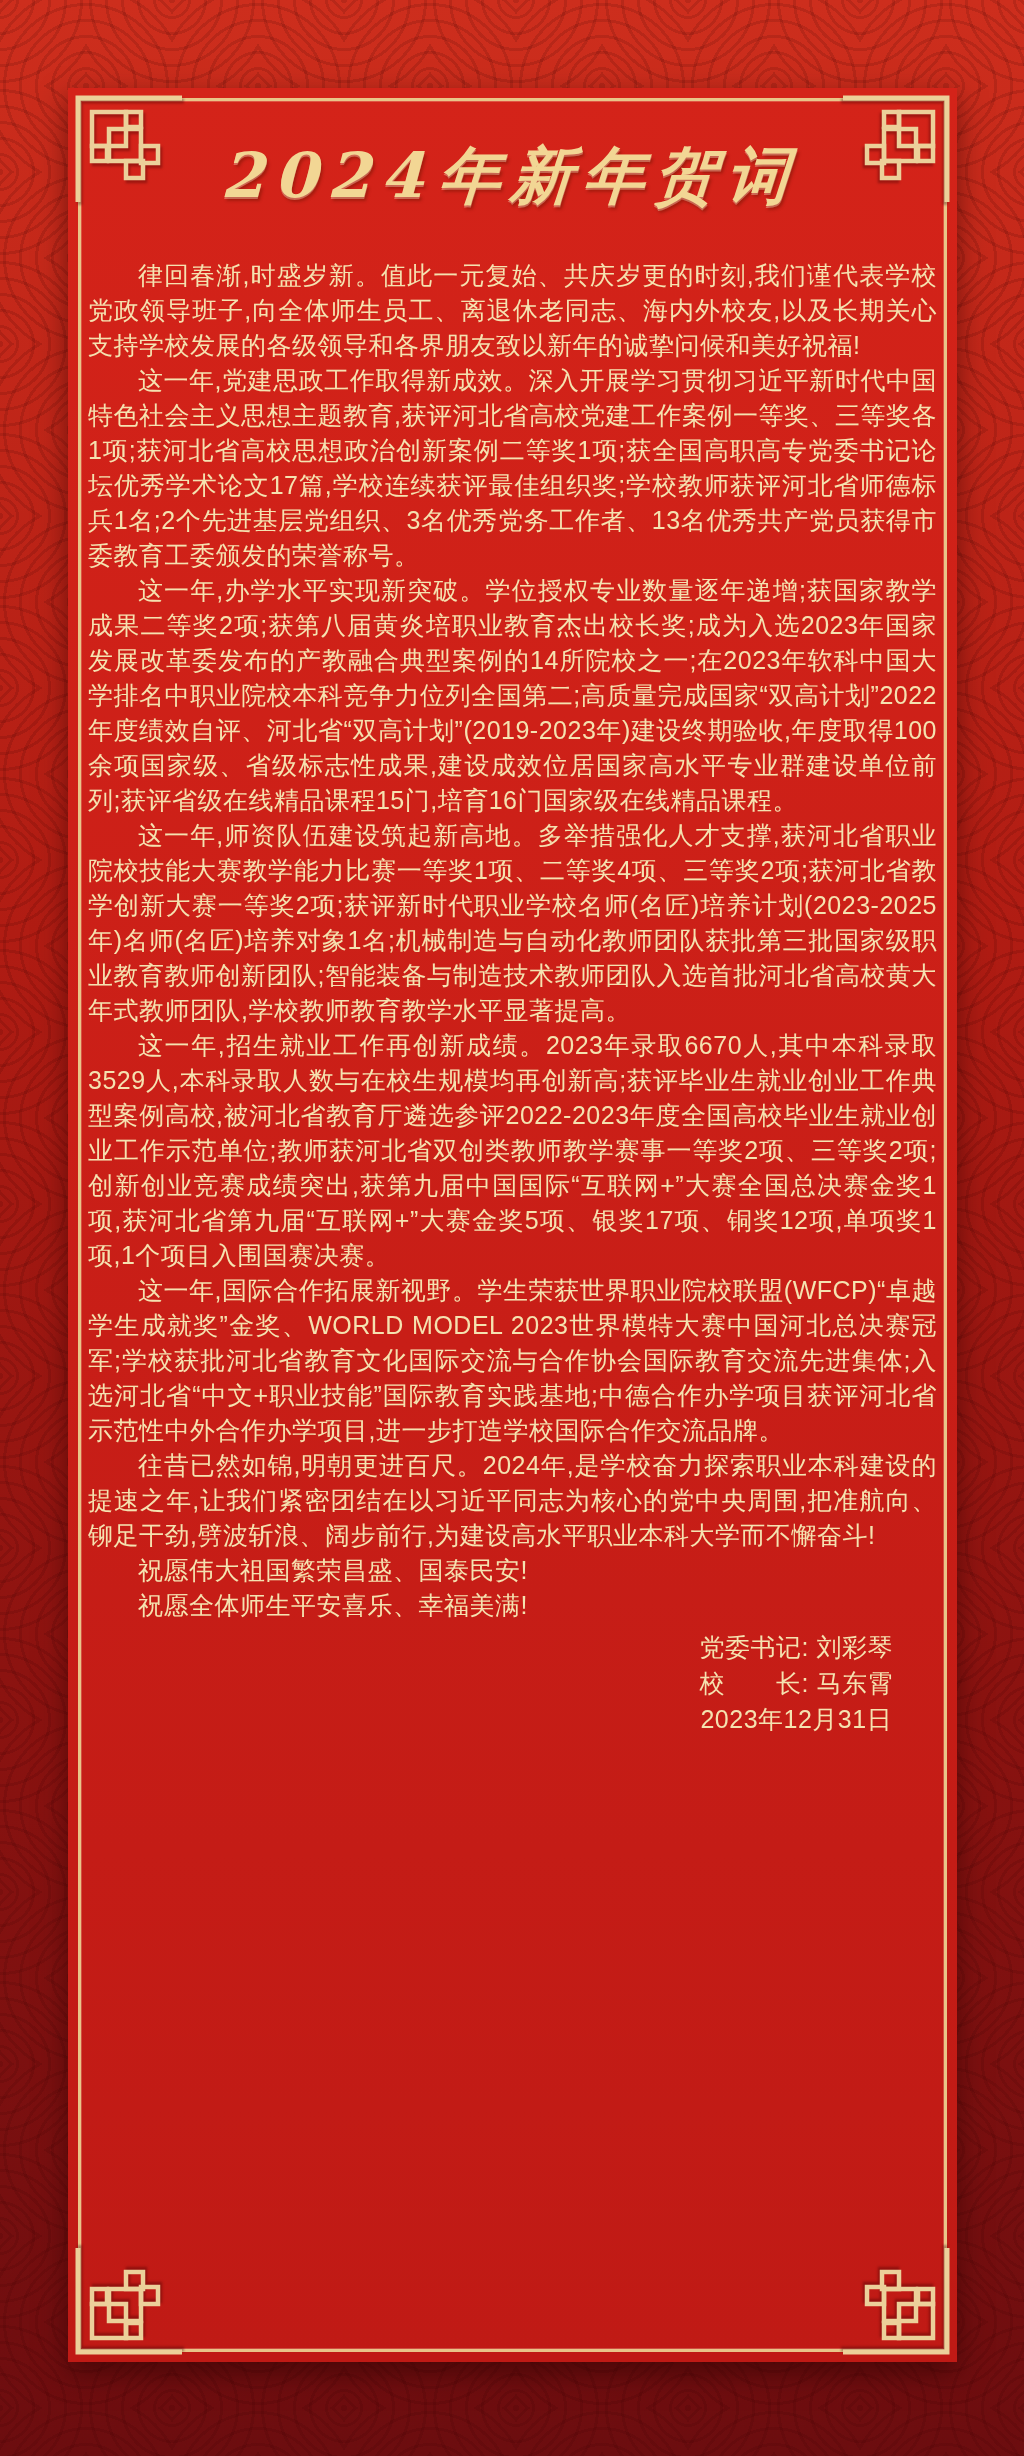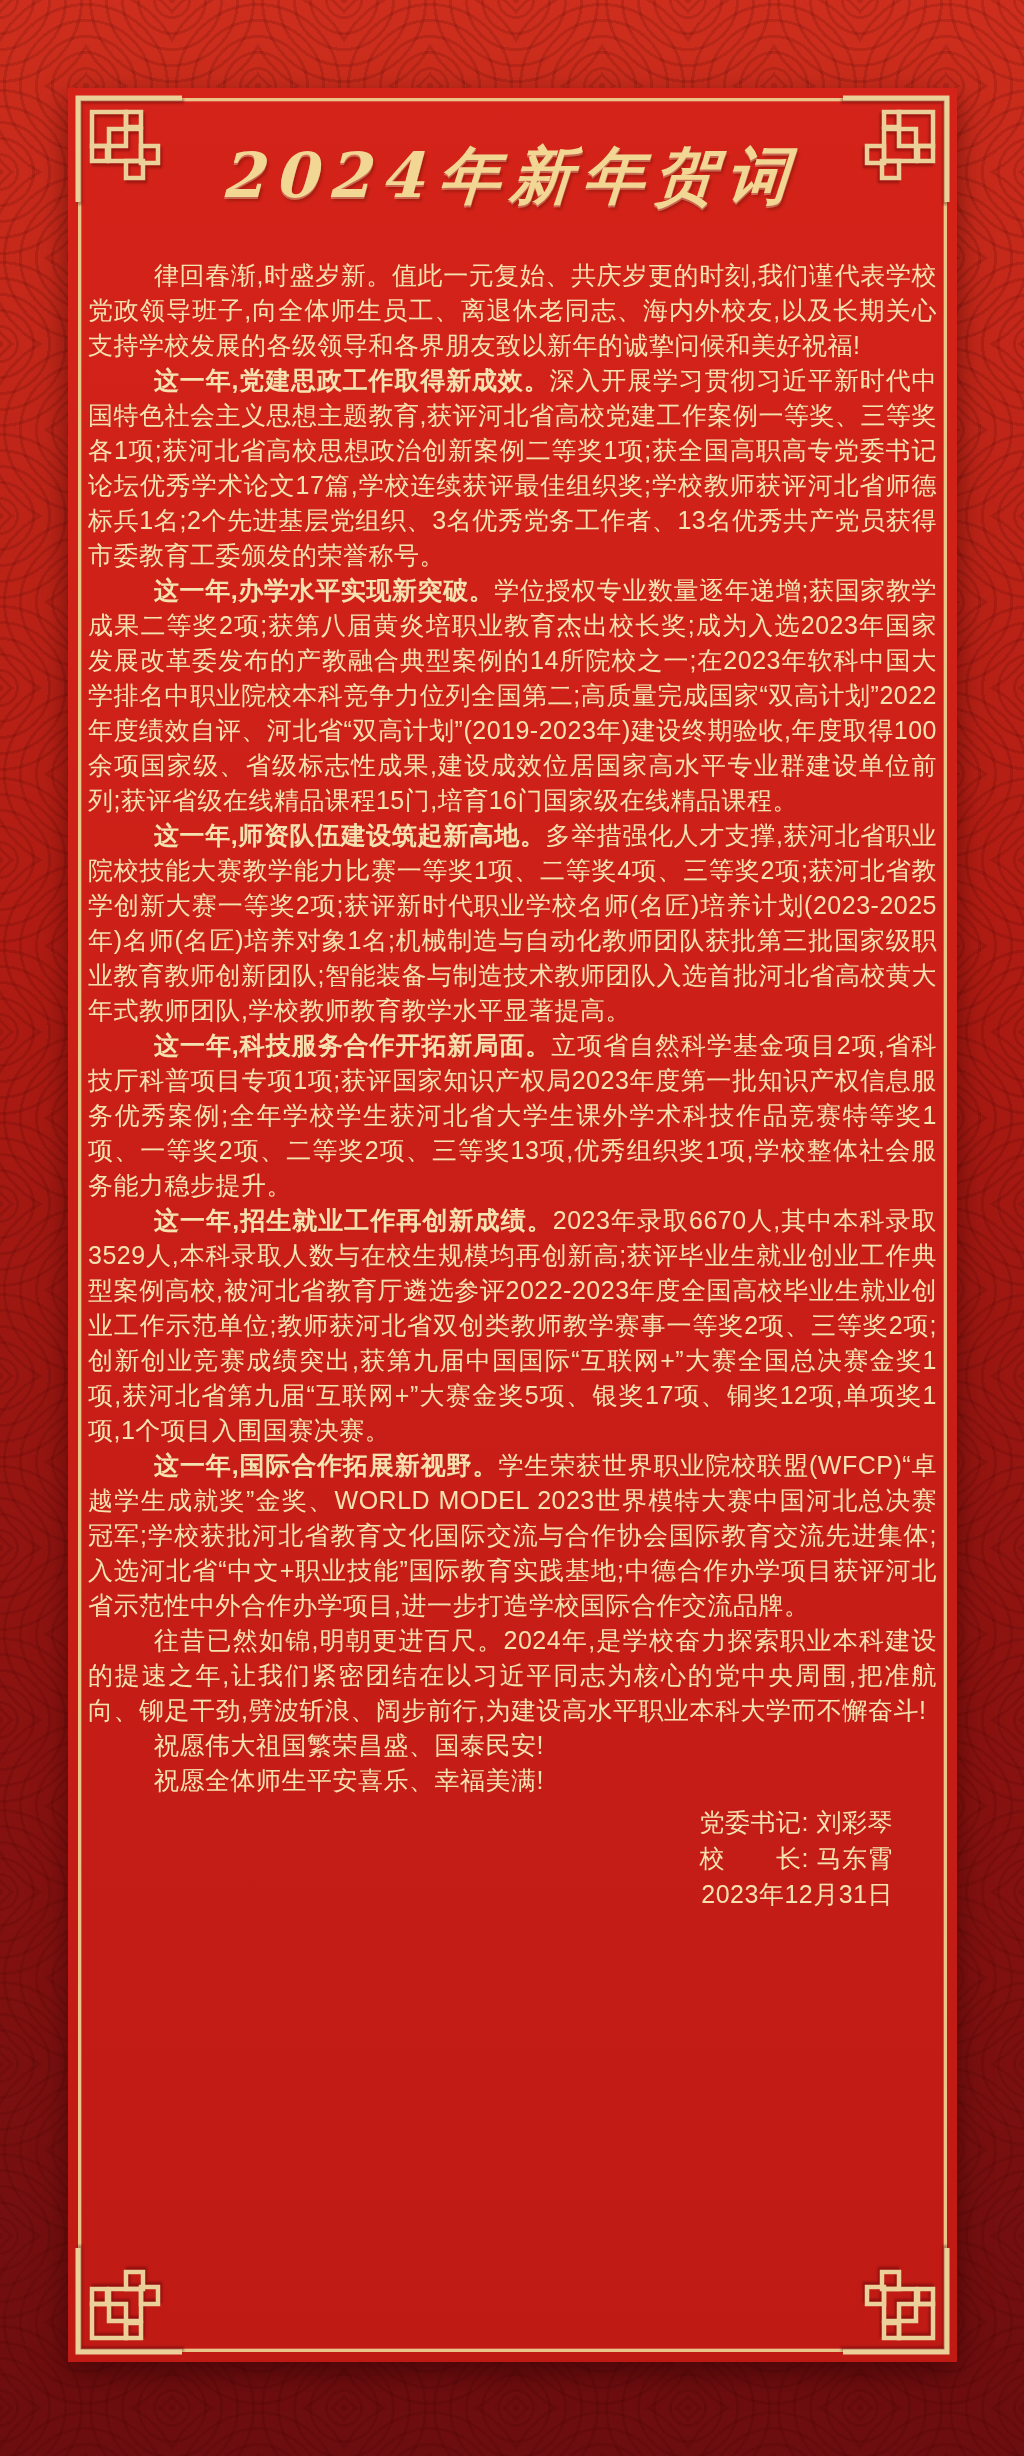--- a/index.html
+++ b/index.html
@@ -43,25 +43,25 @@
     transform:skewX(-4deg);
   }
   .content{
     margin:40px 20px 0 20px;
     font-size:25px;line-height:35px;color:#f5e2b0;
     text-align:justify;letter-spacing:0.5px;
   }
   .content p{margin:0;}
   .salutation{text-indent:0;}
   .para{text-indent:2em;}
-  .para .lead{font-weight:bold;margin-left:16px;}
+  .para .lead{font-weight:normal;}
   .signature{
     margin:6px 44px 0 auto;width:max-content;
     font-size:25px;line-height:36px;color:#f5e2b0;
-    text-align:right;
+    text-align:center;
   }
   .sig-line{white-space:pre;}
 </style>
 </head>
 <body>
 
 <div class="page">
   <div class="card">
     <div class="card-border"></div>
 
@@ -116,21 +116,20 @@
       <div>
   <p class="para"><b class="lead"></b><span class="ptext">律回春渐,时盛岁新。值此一元复始、共庆岁更的时刻,我们谨代表学校党政领导班子,向全体师生员工、离退休老同志、海内外校友,以及长期关心支持学校发展的各级领导和各界朋友致以新年的诚挚问候和美好祝福!</span></p>
 
 
   <p class="para"><b class="lead">这一年,党建思政工作取得新成效。</b><span class="ptext">深入开展学习贯彻习近平新时代中国特色社会主义思想主题教育,获评河北省高校党建工作案例一等奖、三等奖各1项;获河北省高校思想政治创新案例二等奖1项;获全国高职高专党委书记论坛优秀学术论文17篇,学校连续获评最佳组织奖;学校教师获评河北省师德标兵1名;2个先进基层党组织、3名优秀党务工作者、13名优秀共产党员获得市委教育工委颁发的荣誉称号。</span></p>
 
   <p class="para"><b class="lead">这一年,办学水平实现新突破。</b><span class="ptext">学位授权专业数量逐年递增;获国家教学成果二等奖2项;获第八届黄炎培职业教育杰出校长奖;成为入选2023年国家发展改革委发布的产教融合典型案例的14所院校之一;在2023年软科中国大学排名中职业院校本科竞争力位列全国第二;高质量完成国家“双高计划”2022年度绩效自评、河北省“双高计划”(2019-2023年)建设终期验收,年度取得100余项国家级、省级标志性成果,建设成效位居国家高水平专业群建设单位前列;获评省级在线精品课程15门,培育16门国家级在线精品课程。</span></p>
 
   <p class="para"><b class="lead">这一年,师资队伍建设筑起新高地。</b><span class="ptext">多举措强化人才支撑,获河北省职业院校技能大赛教学能力比赛一等奖1项、二等奖4项、三等奖2项;获河北省教学创新大赛一等奖2项;获评新时代职业学校名师(名匠)培养计划(2023-2025年)名师(名匠)培养对象1名;机械制造与自动化教师团队获批第三批国家级职业教育教师创新团队;智能装备与制造技术教师团队入选首批河北省高校黄大年式教师团队,学校教师教育教学水平显著提高。</span></p>
 
-  <p class="para"><b class="lead">这一年,科技服务合作开拓新局面。</b><span class="ptext">立项省自然科学基金项目2项,省科技厅科普项目专项1项;获评国家知识产权局2023年度第一批知识产权信息服务优秀案例;全年学校学生获河北省大学生课外学术科技作品竞赛特等奖1项、一等奖2项、二等奖2项、三等奖13项,优秀组织奖1项,学校整体社会服务能力稳步提升。</span></p>
 
   <p class="para"><b class="lead">这一年,招生就业工作再创新成绩。</b><span class="ptext">2023年录取6670人,其中本科录取3529人,本科录取人数与在校生规模均再创新高;获评毕业生就业创业工作典型案例高校,被河北省教育厅遴选参评2022-2023年度全国高校毕业生就业创业工作示范单位;教师获河北省双创类教师教学赛事一等奖2项、三等奖2项;创新创业竞赛成绩突出,获第九届中国国际“互联网+”大赛全国总决赛金奖1项,获河北省第九届“互联网+”大赛金奖5项、银奖17项、铜奖12项,单项奖1项,1个项目入围国赛决赛。</span></p>
 
   <p class="para"><b class="lead">这一年,国际合作拓展新视野。</b><span class="ptext">学生荣获世界职业院校联盟(WFCP)“卓越学生成就奖”金奖、WORLD MODEL 2023世界模特大赛中国河北总决赛冠军;学校获批河北省教育文化国际交流与合作协会国际教育交流先进集体;入选河北省“中文+职业技能”国际教育实践基地;中德合作办学项目获评河北省示范性中外合作办学项目,进一步打造学校国际合作交流品牌。</span></p>
 
 
 
   <p class="para"><b class="lead"></b><span class="ptext">往昔已然如锦,明朝更进百尺。2024年,是学校奋力探索职业本科建设的提速之年,让我们紧密团结在以习近平同志为核心的党中央周围,把准航向、铆足干劲,劈波斩浪、阔步前行,为建设高水平职业本科大学而不懈奋斗!</span></p>
 
   <p class="para"><b class="lead"></b><span class="ptext">祝愿伟大祖国繁荣昌盛、国泰民安!</span></p>

